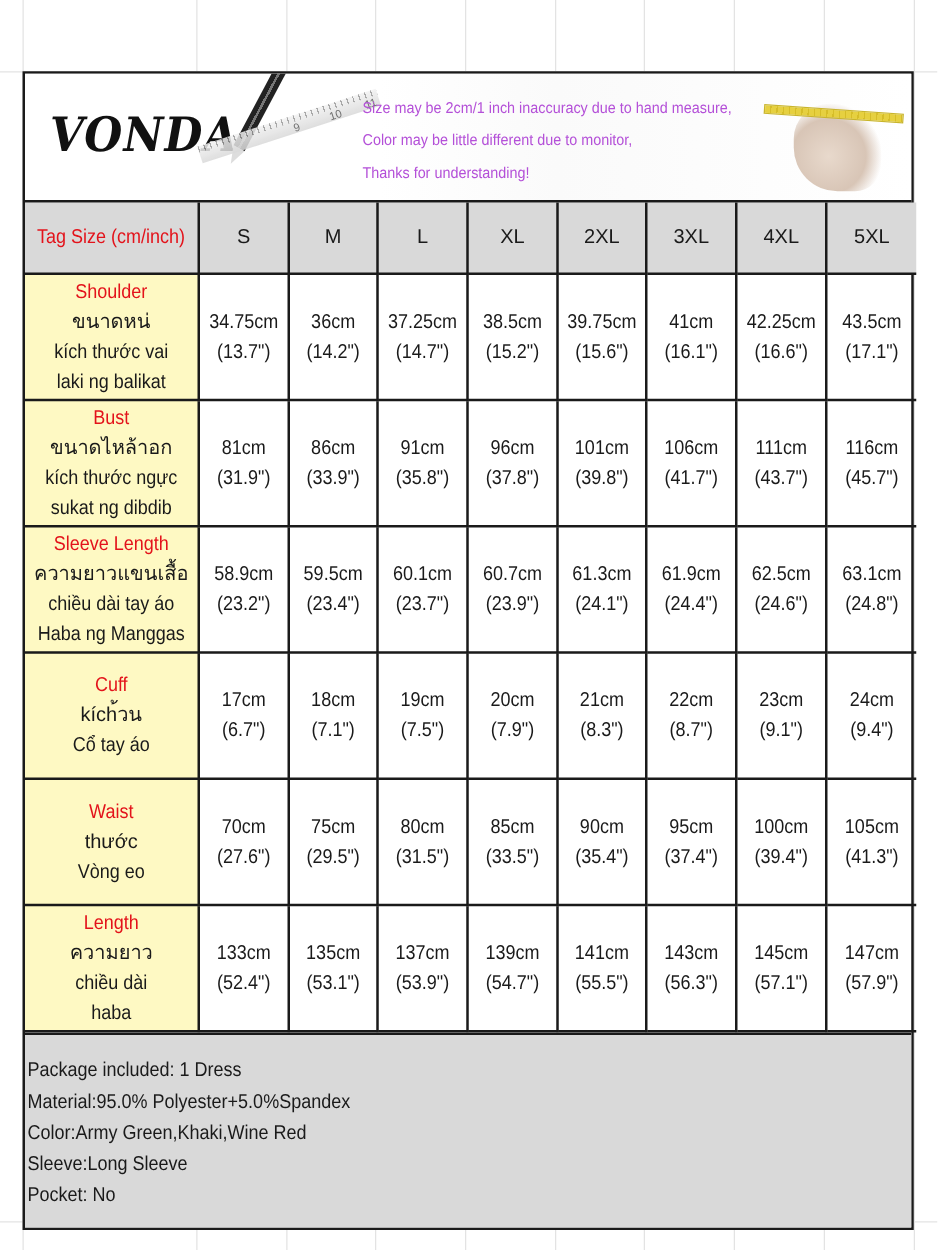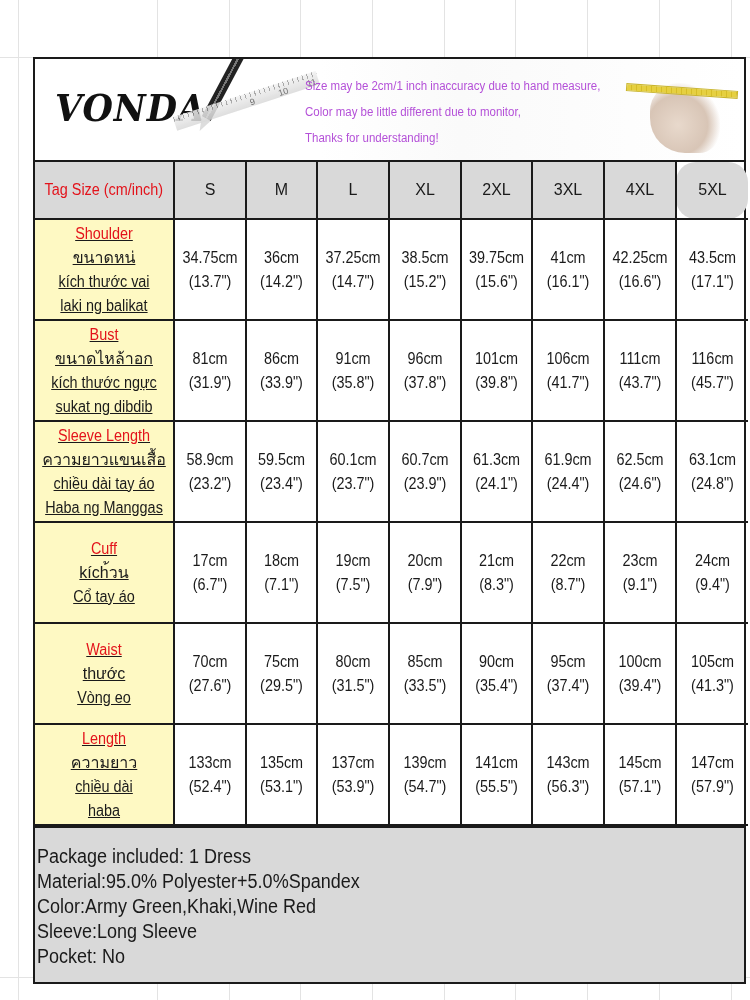--- a/index.html
+++ b/index.html
@@ -7,21 +7,21 @@
     width: 750px; height: 1000px; position: relative; overflow: hidden;
     background: #ffffff;
     font-family: "Liberation Sans", sans-serif;
   }
   
   .bg-grid { position: absolute; inset: 0; pointer-events: none; }
   .bg-grid .v { position: absolute; top: 0; bottom: 0; width: 1px; background: #e3e3e3; }
   .bg-grid .h { position: absolute; left: 0; right: 0; height: 1px; background: #e3e3e3; }
 
   .sheet {
-    position: absolute; left: 33px; top: 57px; width: 713px;
+    position: absolute; left: 18px; top: 57px; width: 713px;
     border: 2px solid #1a1a1a; box-sizing: border-box; background: #fff;
   }
   .banner {
     position: relative; height: 101px; border-bottom: 2px solid #1a1a1a;
     background: linear-gradient(90deg, #ffffff 0%, #ffffff 40%, #fafafa 60%, #ffffff 100%);
     overflow: hidden;
   }
   .logo {
     position: absolute; left: 20px; top: 26px;
     font-family: "DejaVu Serif", serif; font-weight: bold; font-size: 38px;
@@ -64,34 +64,34 @@
   }
 
   table.size {
     border-collapse: collapse; width: 709px; table-layout: fixed;
   }
   table.size td {
     border: 2px solid #1a1a1a; text-align: center; vertical-align: middle;
     padding: 0; font-size: 16px; color: #1a1a1a; line-height: 24px;
   }
   table.size tr:first-child td { border-top: none; }
-  table.size td:first-child { border-left: none; text-decoration: underline; }
-  table.size td:last-child { border-right: none; border-radius: 20px; }
+  table.size td:first-child { border-left: none; }
+  table.size td:last-child { border-right: none; }
   .hdr td { background: #d9d9d9; height: 56px; }
   .lbl { background: #fef9c3; }
   .lbl .en { color: #e3131b; display: block; }
   .lbl .tr { display: block; }
   .cell .cm, .cell .in { display: block; }
   .tag { color: #e3131b; }
   .cond { display: inline-block; transform: scaleX(0.9); }
   .data-row td { height: 99px; }
 
   .footer {
     background: #d9d9d9; border-top: 2px solid #1a1a1a; height: 156px; box-sizing: border-box;
-    padding: 16px 0 0 2px; font-size: 20px; color: #1a1a1a; line-height: 25px;
+    padding: 16px 0 0 2px; font-size: 16px; color: #1a1a1a; line-height: 25px;
   }
   .footer div { transform: scaleX(0.9); transform-origin: left; white-space: nowrap; }
 </style>
 </head>
 <body>
 
 <div class="bg-grid">
   <div class="v" style="left:18px"></div>
   <div class="v" style="left:157px"></div>
   <div class="v" style="left:229px"></div>

